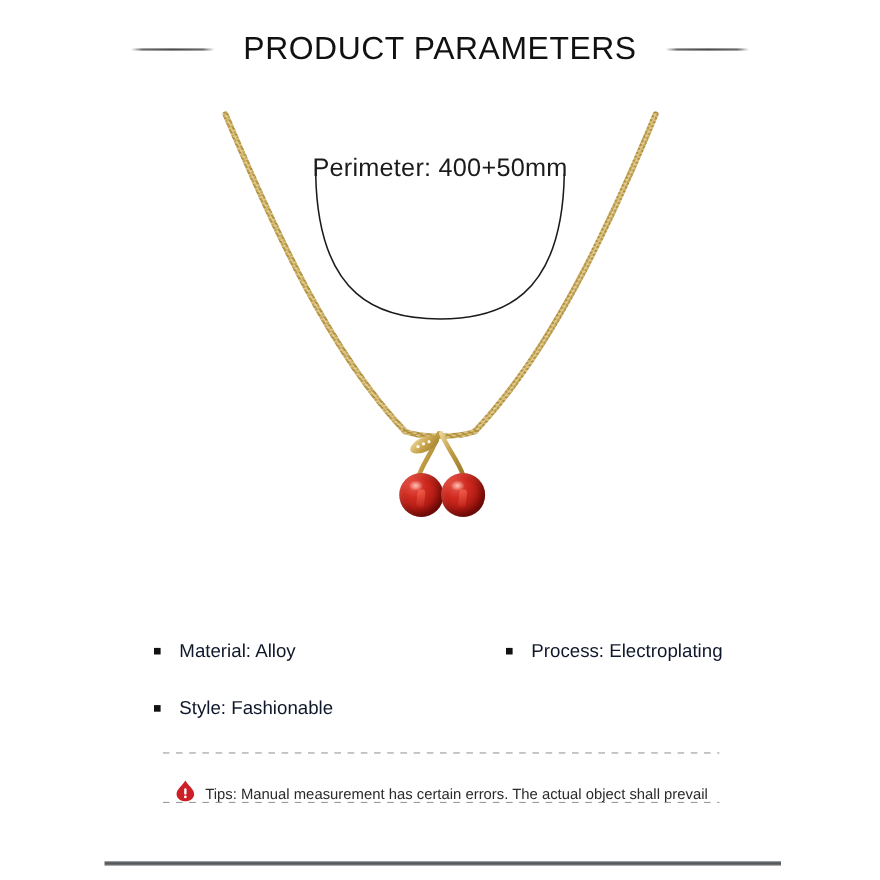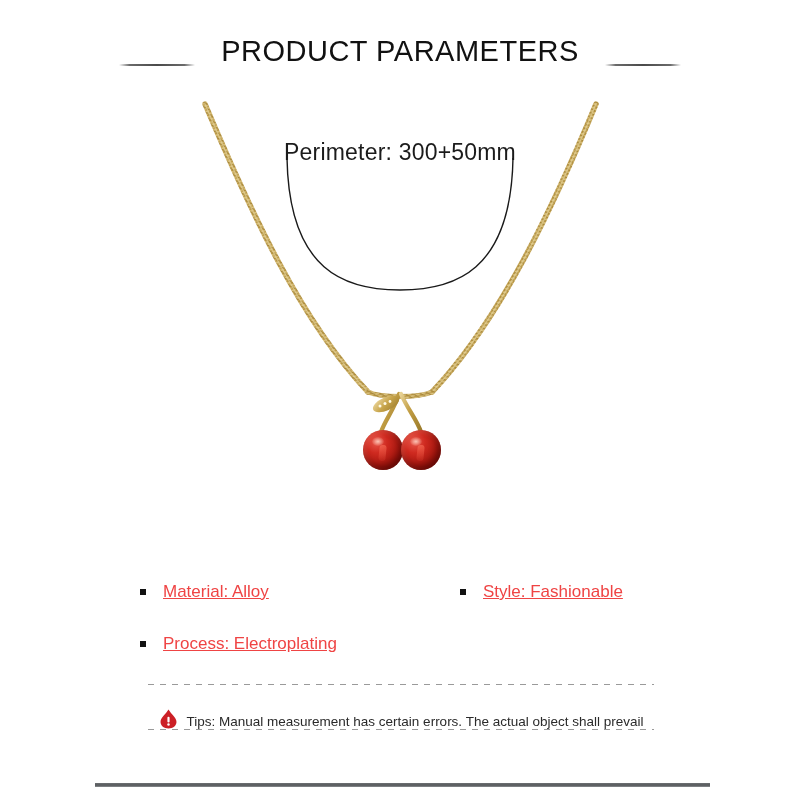--- a/index.html
+++ b/index.html
@@ -17,21 +17,21 @@
   }
 
   
   .header {
     position: absolute;
     top: 24px;
     left: 0;
     width: 800px;
     height: 42px;
     display: flex;
-    align-items: flex-end;
+    align-items: center;
     justify-content: center;
     gap: 26px;
   }
   .rule {
     width: 76px;
     height: 2px;
     background: linear-gradient(to right, #ffffff 0%, #6b6b6b 14%, #4a4a4a 50%, #6b6b6b 86%, #ffffff 100%);
   }
   .page-title {
     font-size: 29px;
@@ -132,23 +132,22 @@
     gap: 17px;
   }
   .bullet {
     width: 6px;
     height: 6px;
     background: #121212;
     flex: 0 0 auto;
   }
   .spec-text {
     font-size: 17px;
-    color: #ef4444;
+    color: #0f172a;
     white-space: nowrap;
-    text-decoration: underline;
   }
 
   
   .tips {
     position: absolute;
     top: 684px;
     left: 148px;
     width: 506px;
   }
   .dash-line {
@@ -218,21 +217,21 @@
     <path d="M 596,14 C 552,120 500,230 432,302" fill="none" stroke="url(#chaintex)" stroke-width="5.5" stroke-linecap="round"></path>
     <path d="M 596,14 C 552,120 500,230 432,302" fill="none" stroke="#e6d49a" stroke-width="1.4" stroke-linecap="round" opacity="0.65"></path>
 
     <path d="M 368,302 C 382,308 418,308 432,302" fill="none" stroke="url(#chaintex)" stroke-width="5" stroke-linecap="round"></path>
   </svg>
 
   <svg class="arc-svg" width="800" height="480">
     <path d="M 287,68 C 289,182 346,200 400,200 C 454,200 511,182 513,68" fill="none" stroke="#1a1a1a" stroke-width="1.4"></path>
   </svg>
 
-  <div class="perimeter-label">Perimeter: 300+50mm</div>
+  <div class="perimeter-label">Perimeter: 400+50mm</div>
 
   <div class="pendant">
     <svg width="96" height="96" viewBox="0 0 96 96">
       <defs>
         <linearGradient id="stemgold" x1="0" y1="0" x2="1" y2="1">
           <stop offset="0%" stop-color="#e7d193"></stop>
           <stop offset="45%" stop-color="#c09c42"></stop>
           <stop offset="100%" stop-color="#9a7a2a"></stop>
         </linearGradient>
         <linearGradient id="leafgold" x1="0" y1="0" x2="1" y2="1">
@@ -262,25 +261,25 @@
   </div>
 </div>
 
 <div class="specs">
   <div class="spec-item">
     <span class="bullet"></span>
     <span class="spec-text">Material: Alloy</span>
   </div>
   <div class="spec-item">
     <span class="bullet"></span>
-    <span class="spec-text">Style: Fashionable</span>
+    <span class="spec-text">Process: Electroplating</span>
   </div>
   <div class="spec-item">
     <span class="bullet"></span>
-    <span class="spec-text">Process: Electroplating</span>
+    <span class="spec-text">Style: Fashionable</span>
   </div>
 </div>
 
 <div class="tips">
   <div class="dash-line"></div>
   <div class="tips-row">
     <svg class="warn-icon" viewBox="0 0 20 21">
       <path d="M10 0.6 C12.6 5.2 18.4 9.0 18.4 13.6 C18.4 17.6 14.6 20.4 10 20.4
                C5.4 20.4 1.6 17.6 1.6 13.6 C1.6 9.0 7.4 5.2 10 0.6 Z" fill="#cc2026"></path>
       <rect x="8.85" y="8.0" width="2.3" height="6.1" rx="1.1" fill="#ffffff"></rect>

